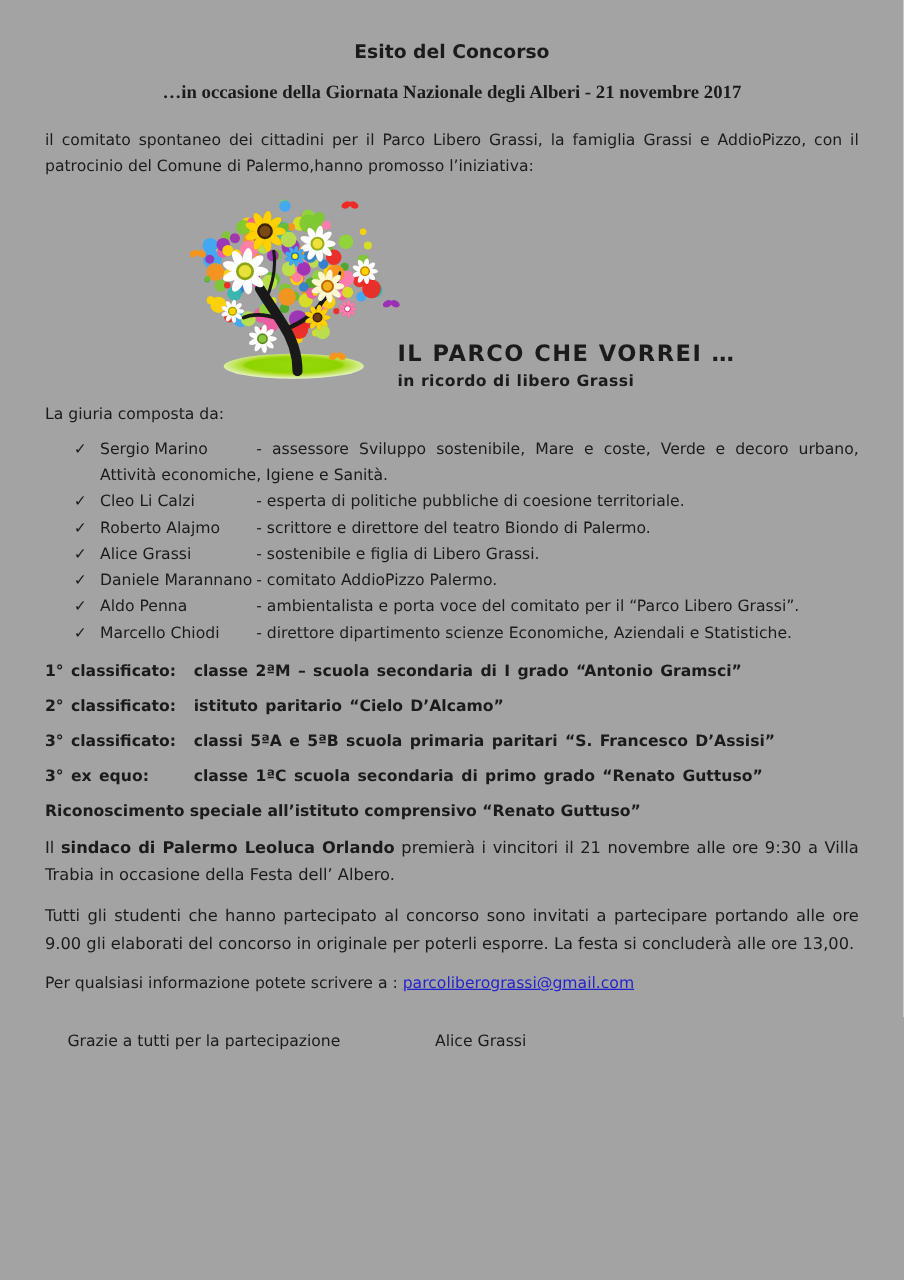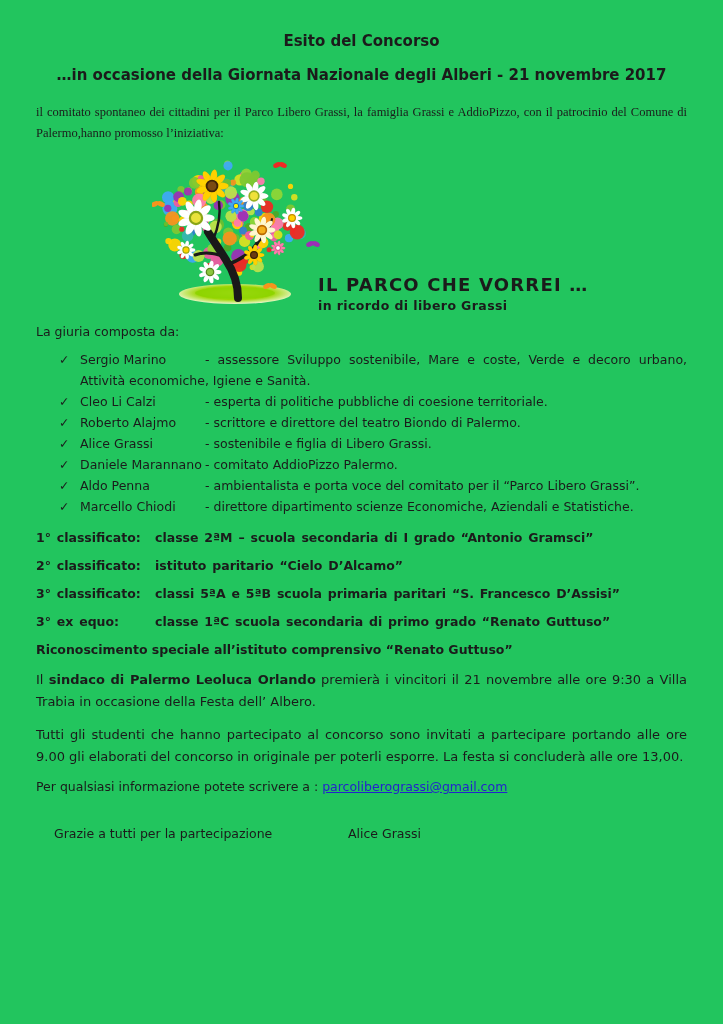--- a/index.html
+++ b/index.html
@@ -1,24 +1,24 @@
 <!DOCTYPE html>
 <html><head>
 <meta charset="utf-8">
 <style>
   html,body{margin:0;padding:0;background:#ffffff;}
   .page{
     width:723px;height:1024px;box-sizing:border-box;position:relative;
-    background:#22c55e;color:#1b1b1b;overflow:hidden;
+    background:#a3a3a3;color:#1b1b1b;overflow:hidden;
     padding:24px 36px 0 36px;
     font-family:"DejaVu Sans","Liberation Sans",sans-serif;
   }
   .title{font-size:15px;font-weight:bold;text-align:center;margin:8px 0 0 0;}
-  .subtitle{font-size:15px;font-weight:bold;text-align:center;margin:16px 0 0 0;}
-  .intro{font-size:12.5px;line-height:21px;text-align:justify;margin:18px 0 0 0;font-family:Liberation Serif, serif;}
+  .subtitle{font-size:15px;font-weight:bold;text-align:center;margin:16px 0 0 0;font-family:Liberation Serif, serif;}
+  .intro{font-size:12.5px;line-height:21px;text-align:justify;margin:18px 0 0 0;}
   .banner{position:relative;height:150px;margin:16px 0 0 0;}
   .tree{position:absolute;left:116px;top:0;}
   .banner-text{position:absolute;left:282px;top:114px;white-space:nowrap;}
   .banner-title{font-size:18px;font-weight:bold;letter-spacing:1.2px;}
   .banner-sub{font-size:12.5px;font-weight:bold;letter-spacing:0.4px;margin-top:3px;}
   .jury-heading{font-size:12.5px;margin:14px 0 0 0;}
   ul.jury{list-style:none;margin:10px 0 0 0;padding:0;font-size:12.5px;}
   ul.jury li{position:relative;padding-left:44px;line-height:21px;}
   ul.jury li.first{text-align:justify;}
   ul.jury .check{position:absolute;left:23px;top:0;color:#1b1b1b;}

